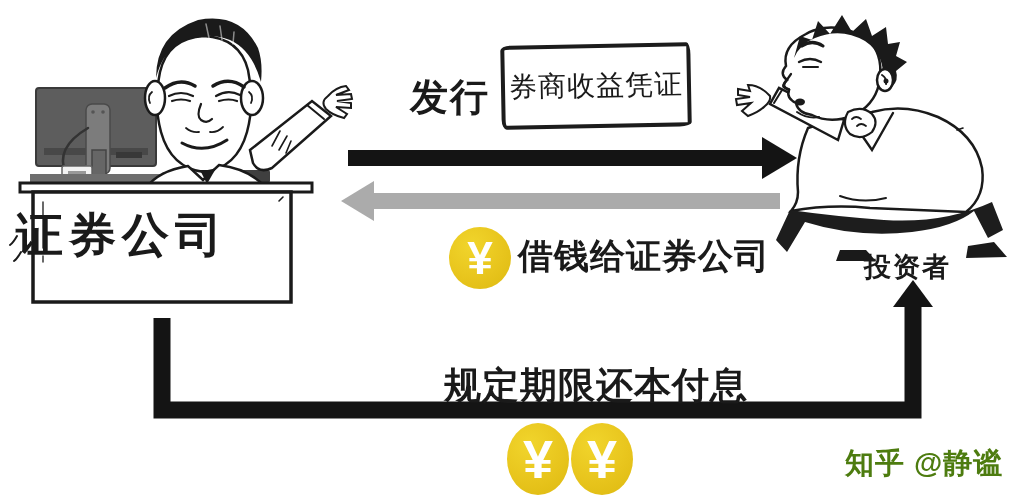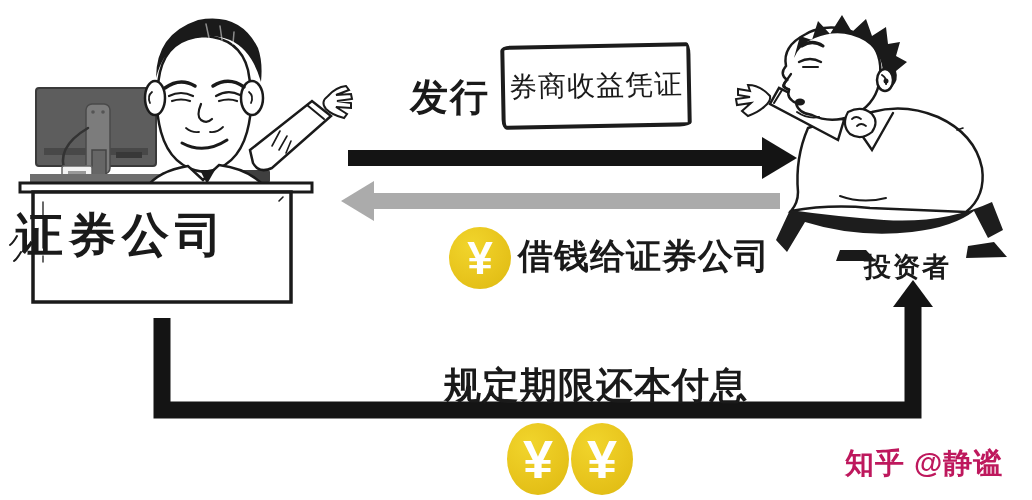--- a/index.html
+++ b/index.html
@@ -31,21 +31,21 @@
   .repay-label { left:444px; top:361px; font-size:37px; font-weight:800; letter-spacing:1px; }
   .coin {
     position:absolute; z-index:3; border-radius:50%;
     background:radial-gradient(circle at 36% 30%, #f1d52c 0%, #e8c51d 55%, #ddb910 100%);
     color:#fff; display:flex; align-items:center; justify-content:center;
     font-weight:800; line-height:1;
   }
   .coin-mid { left:449px; top:227px; width:62px; height:62px; font-size:46px; }
   .coin-b1 { left:507px; top:423px; width:62px; height:72px; font-size:54px; }
   .coin-b2 { left:571px; top:423px; width:62px; height:72px; font-size:54px; }
-  .watermark { left:845px; top:444px; font-size:29px; font-weight:600; color:#be185d; letter-spacing:1px; }
+  .watermark { left:845px; top:444px; font-size:29px; font-weight:600; color:#4d7c0f; letter-spacing:1px; }
 </style>
 </head>
 <body>
 
 <div id="stage">
 
   <svg id="scene" width="1032" height="500" viewBox="0 0 1032 500">
 
     <g fill="none" stroke="#1a1a1a" stroke-width="2.5" stroke-linecap="round">
 

